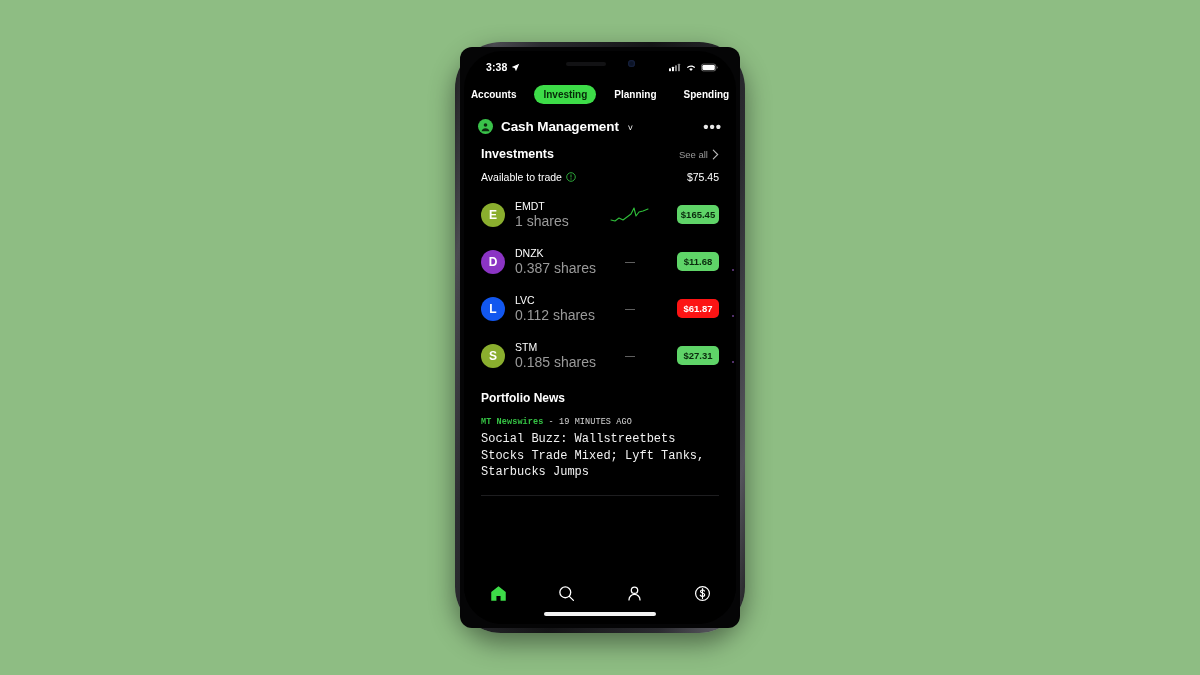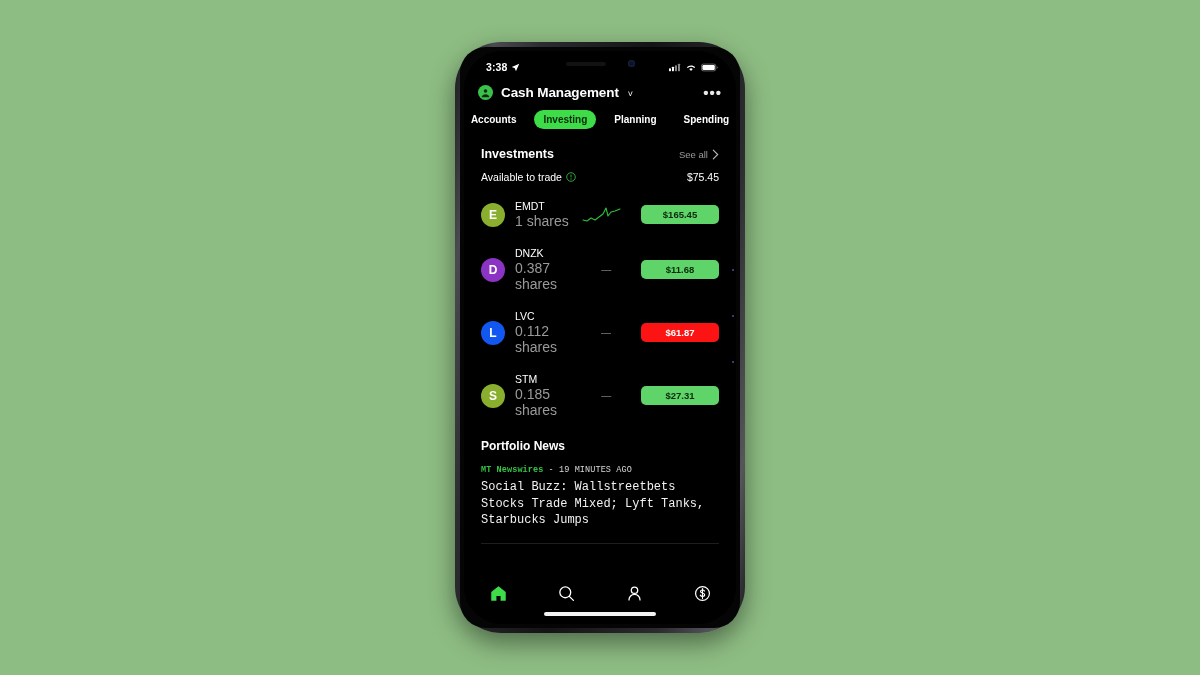--- a/index.html
+++ b/index.html
@@ -14,21 +14,21 @@
   #phone-frame{
     position:absolute; left:455px; top:42px;
     width:290px; height:591px;
     border-radius:46px;
     background:linear-gradient(100deg,#1a1a1c 0%,#4a4a50 10%,#2b2b30 22%,#141416 50%,#2b2b30 78%,#55555c 92%,#1c1c1e 100%);
     padding:5px;
     box-shadow:0 10px 26px rgba(0,0,0,.45);
   }
   #phone-bezel{
     width:100%; height:100%;
-    border-radius:26px;
+    border-radius:12px;
     background:#050506;
     padding:4px;
   }
   #phone-screen{
     position:relative;
     width:100%; height:100%;
     border-radius:38px;
     background:#000;
     overflow:hidden;
   }
@@ -107,21 +107,21 @@
     display:flex;align-items:center;justify-content:center;
     color:#fff; font-size:12px; font-weight:bold;
   }
   .holding-text{ display:flex; flex-direction:column; gap:1px; }
   .holding-symbol{ color:#fff; font-size:10.5px; font-weight:500; }
   .holding-shares{ color:#9a9a9a; font-size:14px; }
   .holding-spark{ margin-left:auto; width:42px; display:flex;
     align-items:center; justify-content:center; }
   .holding-dash{ color:#7d7d7d; font-size:10px; }
   .holding-price{
-    margin-left:8px; width:78px; text-align:center;
+    margin-left:16px; width:42px; text-align:center;
     padding:4px 0; border-radius:5px;
     font-size:9.5px; font-weight:bold; color:#0a2a0d; flex:none;
   }
   .holding-price.up{ background:#5fd468; }
   .holding-price.down{ background:#fc1414; color:#fff; }
 
   
   #portfolio-news-title{ color:#fff; font-size:12px; font-weight:bold;
     padding:12px 17px 6px 17px; }
   .news-item{ padding:6px 17px 4px 17px;font-family:Liberation Mono, monospace; }
@@ -183,38 +183,38 @@
           <path d="M8 3.3c2.2 0 4.2.8 5.6 2.2l-1.3 1.3A6.2 6.2 0 0 0 8 5c-1.6 0-3.1.6-4.3 1.8L2.4 5.5A8 8 0 0 1 8 3.3z" fill="#fff"></path>
         </svg>
         <svg width="17" height="9" viewBox="0 0 26 12">
           <rect x="0.6" y="0.8" width="22" height="10.4" rx="3" fill="none" stroke="#fff" stroke-width="1.1" opacity=".55"></rect>
           <rect x="2.1" y="2.3" width="19" height="7.4" rx="1.8" fill="#fff"></rect>
           <path d="M24.2 4.2v3.6a1.9 1.9 0 0 0 0-3.6z" fill="#fff" opacity=".55"></path>
         </svg>
       </span>
     </div>
 
+    <div id="nav-tabs">
+      <span class="nav-tab">Accounts</span>
+      <span class="nav-tab active">Investing</span>
+      <span class="nav-tab">Planning</span>
+      <span class="nav-tab">Spending</span>
+    </div>
+
     <div id="app-header">
       <span id="profile-avatar">
         <svg width="11" height="11" viewBox="0 0 14 14">
           <circle cx="7" cy="7" r="7" fill="#3ac24a"></circle>
           <circle cx="7" cy="5.1" r="2.3" fill="#0d2b10"></circle>
           <path d="M1.9 13.2a5.3 5.3 0 0 1 10.2 0z" fill="#0d2b10"></path>
         </svg>
       </span>
       <span id="header-title">Cash Management</span>
       <span id="header-chevron">˅</span>
       <span id="more-button">•••</span>
-    </div>
-
-    <div id="nav-tabs">
-      <span class="nav-tab">Accounts</span>
-      <span class="nav-tab active">Investing</span>
-      <span class="nav-tab">Planning</span>
-      <span class="nav-tab">Spending</span>
     </div>
 
     <div id="scroll-content">
 
       <div id="section-investments-header">
         <span id="investments-title">Investments</span>
         <span id="see-all-wrap">
           <span id="see-all-label">See all</span>
           <svg width="7" height="11" viewBox="0 0 8 12">
             <path d="M1.5 1 6.5 6l-5 5" fill="none" stroke="#bbb" stroke-width="1.3" stroke-linecap="round"></path>

